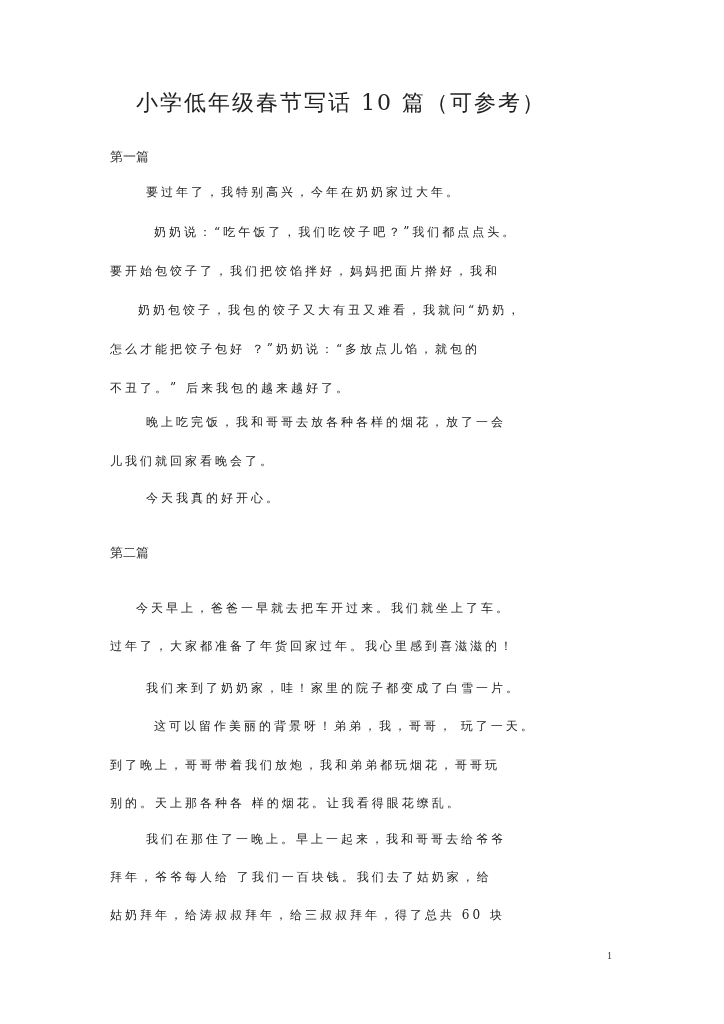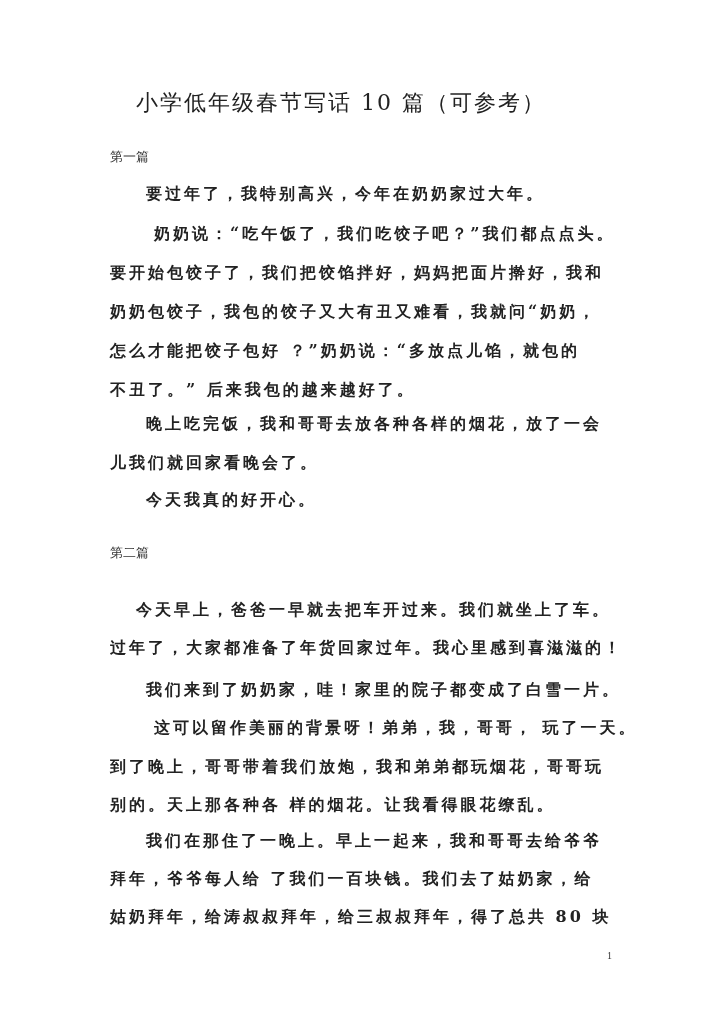--- a/index.html
+++ b/index.html
@@ -27,25 +27,24 @@
     .section-heading {
       position: absolute;
       left: 110px;
       font-size: 13px;
       color: #333;
       white-space: nowrap;
     }
     .line {
       position: absolute;
       left: 110px;
-      font-size: 16px;
+      font-size: 12px;
       letter-spacing: 3px;
       white-space: nowrap;
       color: #222;
-      font-weight: bold;
     }
     .indent { left: 146px; }
     .indent-small { left: 136px; }
     .page-number {
       position: absolute;
       left: 607px;
       top: 950px;
       font-size: 10px;
       color: #333;
       font-family: "Liberation Serif", serif;
@@ -54,32 +53,32 @@
 </head>
 <body>
 
 <div>
   <div class="page-title">小学低年级春节写话 10 篇（可参考）</div>
 
   <div class="section-heading" style="top:148px;">第一篇</div>
   <div class="line indent" style="top:184px;">要过年了，我特别高兴，今年在奶奶家过大年。</div>
   <div class="line indent" style="top:224px;margin-left:8px;">奶奶说：“吃午饭了，我们吃饺子吧？”我们都点点头。</div>
   <div class="line" style="top:263px;text-align:center;">要开始包饺子了，我们把饺馅拌好，妈妈把面片擀好，我和</div>
-  <div class="line" style="top:302px;">奶奶包饺子，我包的饺子又大有丑又难看，我就问“奶奶，</div>
+  <div class="line" style="top:302px;margin-left:28px;">奶奶包饺子，我包的饺子又大有丑又难看，我就问“奶奶，</div>
   <div class="line" style="top:341px;">怎么才能把饺子包好 ？”奶奶说：“多放点儿馅，就包的</div>
   <div class="line" style="top:380px;">不丑了。” 后来我包的越来越好了。</div>
   <div class="line indent" style="top:414px;">晚上吃完饭，我和哥哥去放各种各样的烟花，放了一会</div>
   <div class="line" style="top:453px;">儿我们就回家看晚会了。</div>
   <div class="line indent" style="top:490px;">今天我真的好开心。</div>
 
   <div class="section-heading" style="top:544px;">第二篇</div>
   <div class="line indent-small" style="top:600px;">今天早上，爸爸一早就去把车开过来。我们就坐上了车。</div>
   <div class="line" style="top:638px;">过年了，大家都准备了年货回家过年。我心里感到喜滋滋的！</div>
   <div class="line indent" style="top:680px;">我们来到了奶奶家，哇！家里的院子都变成了白雪一片。</div>
   <div class="line" style="top:718px;margin-left:44px;">这可以留作美丽的背景呀！弟弟，我，哥哥，  玩了一天。</div>
   <div class="line" style="top:757px;">到了晚上，哥哥带着我们放炮，我和弟弟都玩烟花，哥哥玩</div>
   <div class="line" style="top:795px;">别的。天上那各种各  样的烟花。让我看得眼花缭乱。</div>
   <div class="line indent" style="top:831px;">我们在那住了一晚上。早上一起来，我和哥哥去给爷爷</div>
   <div class="line" style="top:869px;">拜年，爷爷每人给  了我们一百块钱。我们去了姑奶家，给</div>
-  <div class="line" style="top:907px;">姑奶拜年，给涛叔叔拜年，给三叔叔拜年，得了总共 80 块</div>
+  <div class="line" style="top:907px;">姑奶拜年，给涛叔叔拜年，给三叔叔拜年，得了总共 60 块</div>
 
   <div class="page-number">1</div>
 </div>
 
 </body></html>

